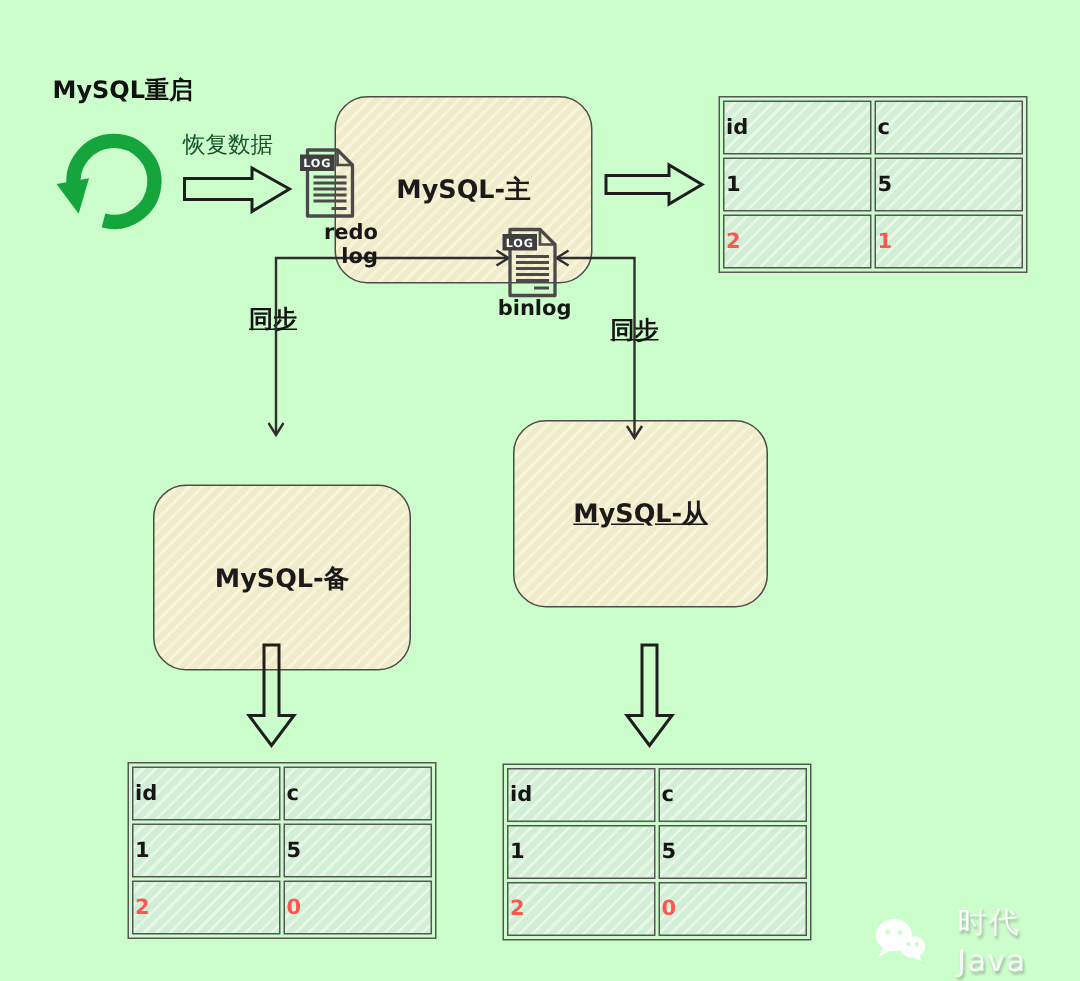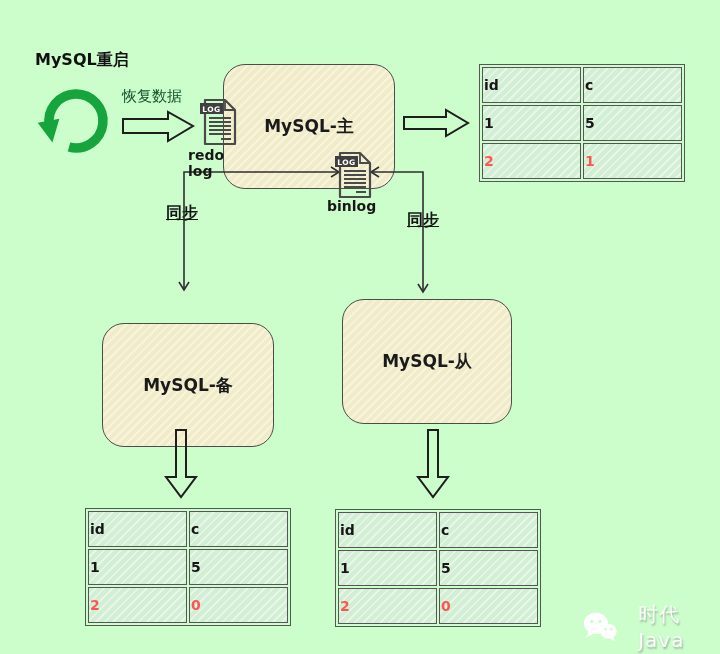--- a/index.html
+++ b/index.html
@@ -11,21 +11,21 @@
   }
   .node{
     position:absolute;z-index:1;
     background:repeating-linear-gradient(135deg,#f0ebc8 0px,#f0ebc8 4px,#f8f4dc 4px,#f8f4dc 6px);
     border:1.6px solid #4c4c4c;border-radius:22px;
     display:flex;align-items:center;justify-content:center;
     font-weight:700;font-size:17px;color:#1a1a1a;
   }
   .diagram-title{position:absolute;left:35px;top:50px;font-size:16px;font-weight:700;color:#111;z-index:2;}
   .restore-label{position:absolute;left:122px;top:87px;font-size:15px;color:#14532d;z-index:2;}
-  .log-label{position:absolute;font-size:14px;font-weight:700;color:#171717;text-align:left;z-index:6;}
+  .log-label{position:absolute;font-size:14px;font-weight:700;color:#171717;text-align:right;z-index:6;}
   .sync-label{position:absolute;font-size:16px;font-weight:700;color:#141414;z-index:2;text-decoration:underline;}
   table.dtable{
     position:absolute;z-index:2;
     border-collapse:separate;border-spacing:2px;
     border:1.6px solid #565656;
   }
   table.dtable td{
     width:95px;height:32px;text-align:left;vertical-align:middle;
     border:1.5px solid #565656;
     font-size:14px;font-weight:700;color:#161616;
@@ -50,21 +50,21 @@
   <div class="diagram-title">MySQL重启</div>
 
   <div class="restore-label">恢复数据</div>
 
   <div class="node" style="left:223px;top:64px;width:170px;height:123px;">
     <span>MySQL-主</span>
   </div>
   <div class="node" style="left:102px;top:295px;width:170px;height:122px;margin-top:28px;">
     <span>MySQL-备</span>
   </div>
-  <div class="node" style="left:342px;top:299px;width:168px;height:123px;">
+  <div class="node" style="left:342px;top:280px;width:168px;height:123px;text-decoration:underline;">
     <span>MySQL-从</span>
   </div>
 
   <div class="log-label" style="left:188px;top:147px;width:64px;">redo log</div>
   <div class="log-label" style="left:327px;top:198px;width:54px;">binlog</div>
 
   <div class="sync-label" style="left:166px;top:203px;">同步</div>
   <div class="sync-label" style="left:407px;top:210px;">同步</div>
 
   <table class="dtable" style="left:479px;top:64px;">

